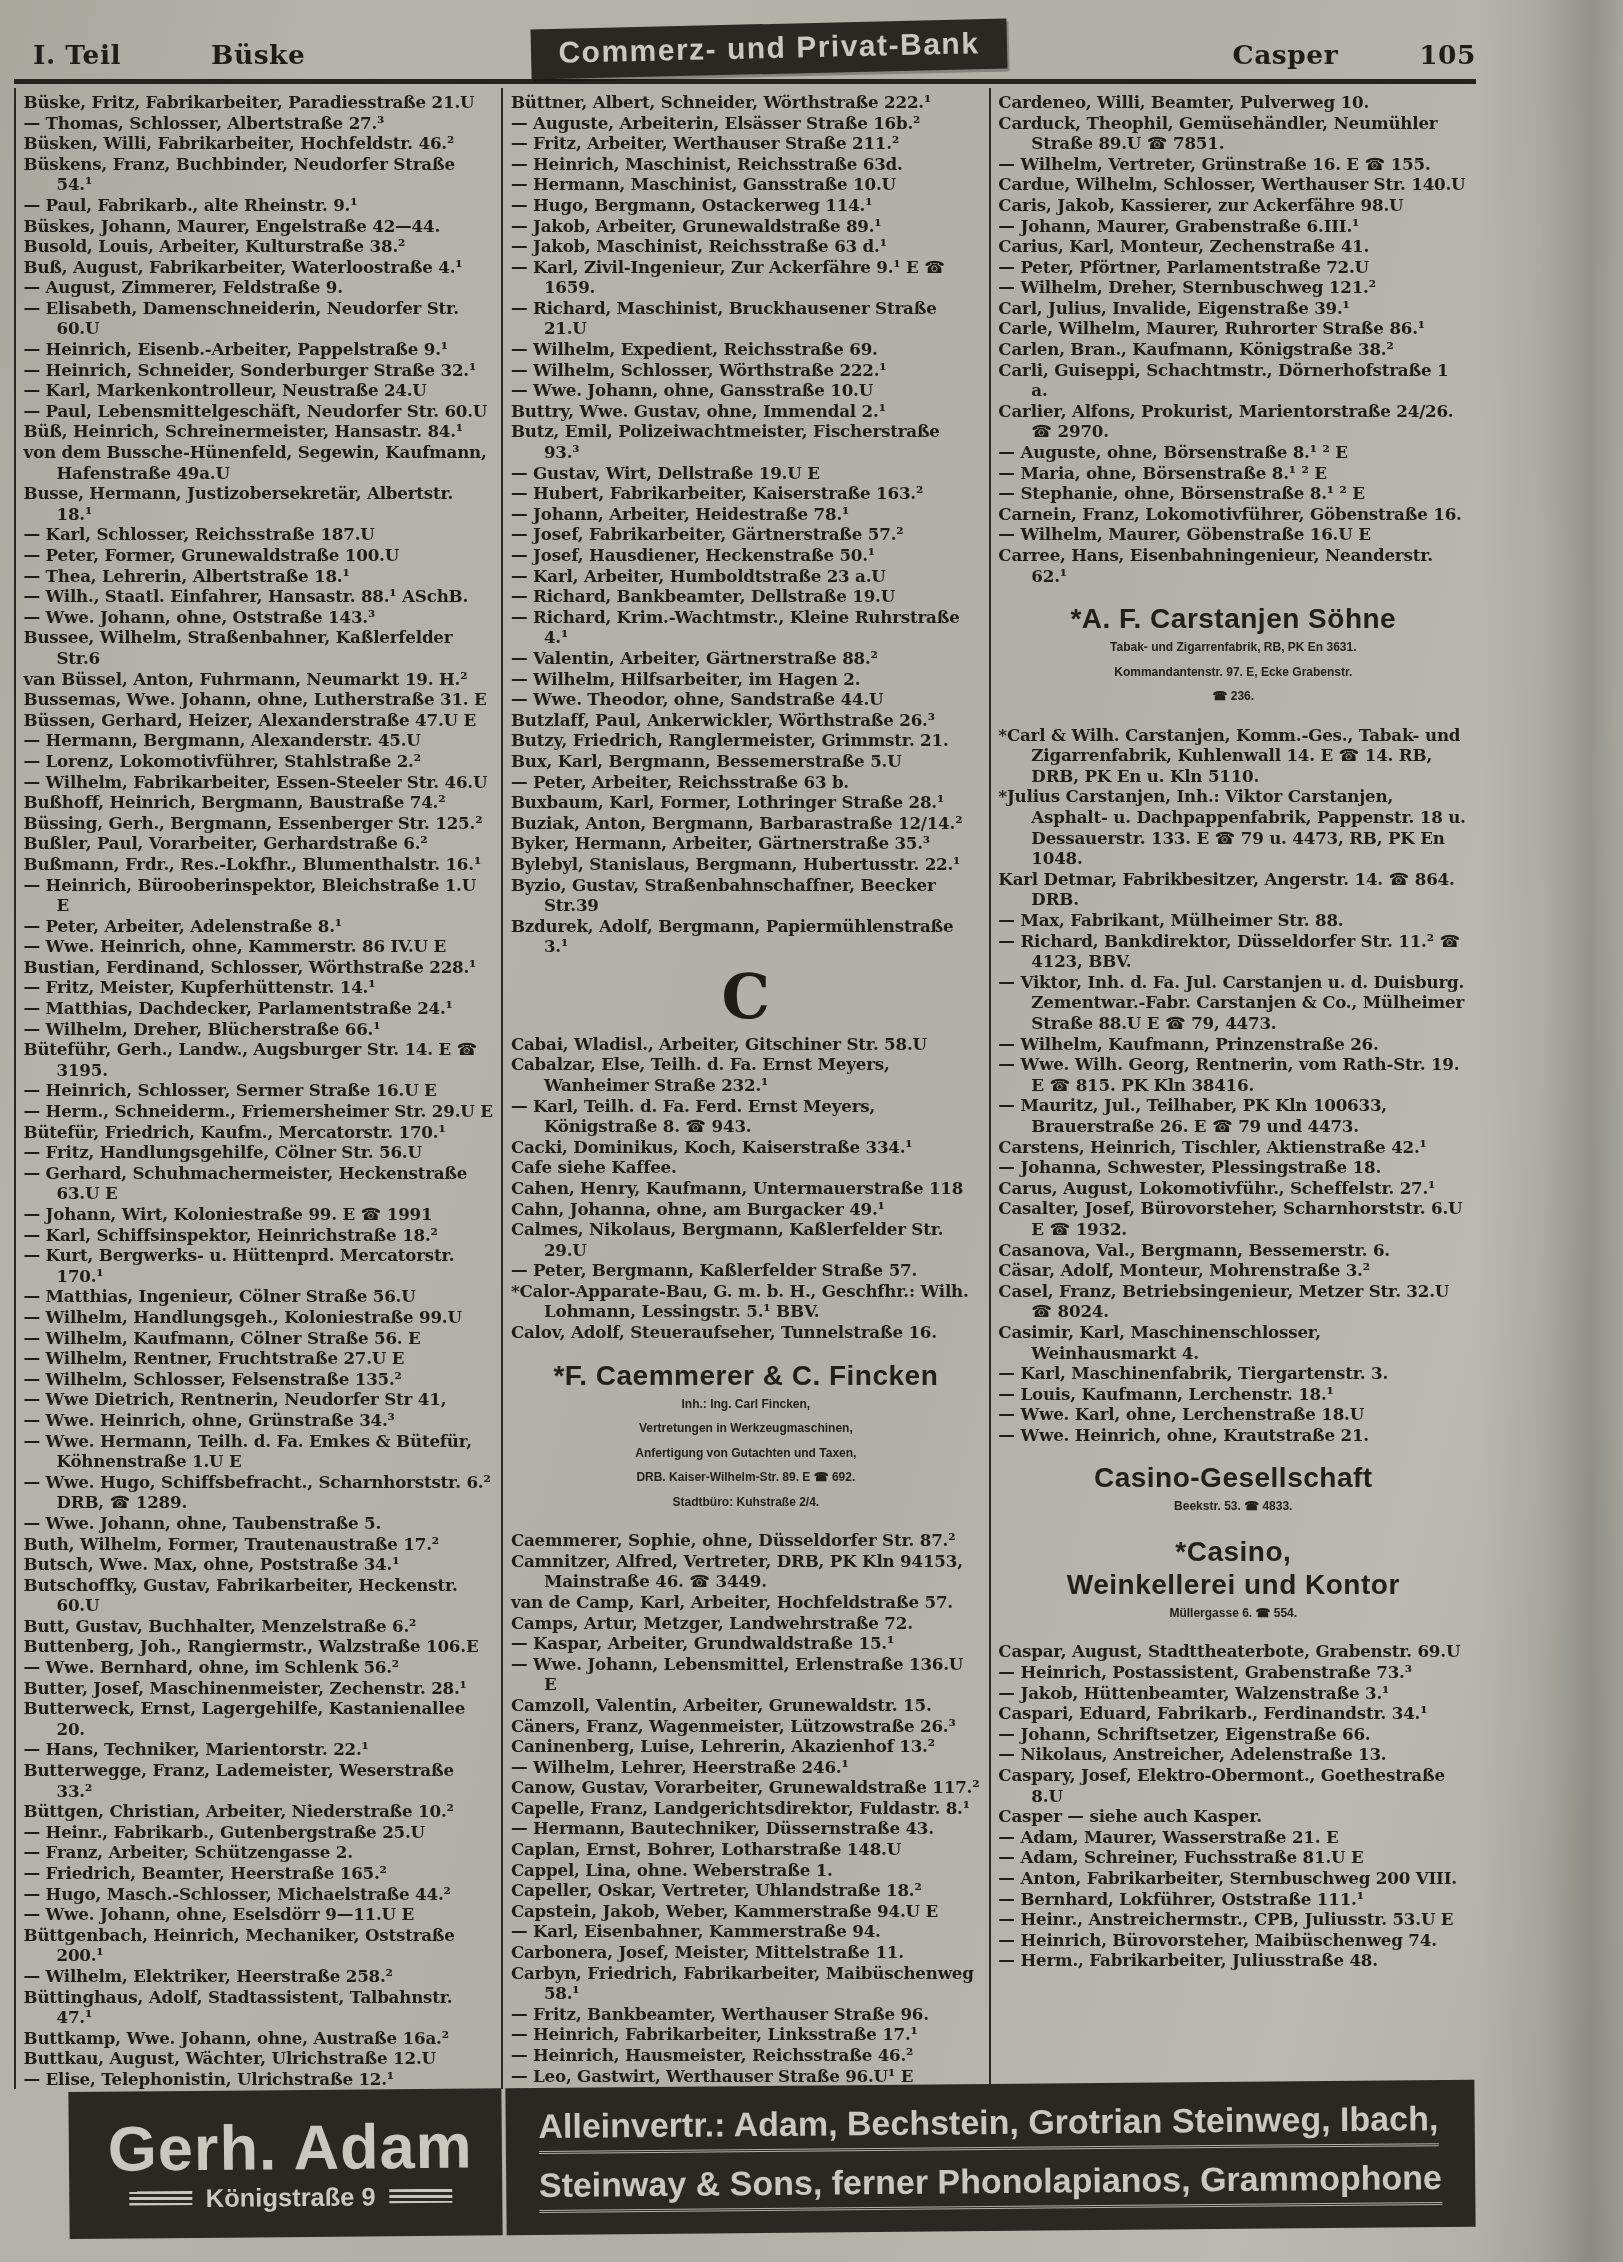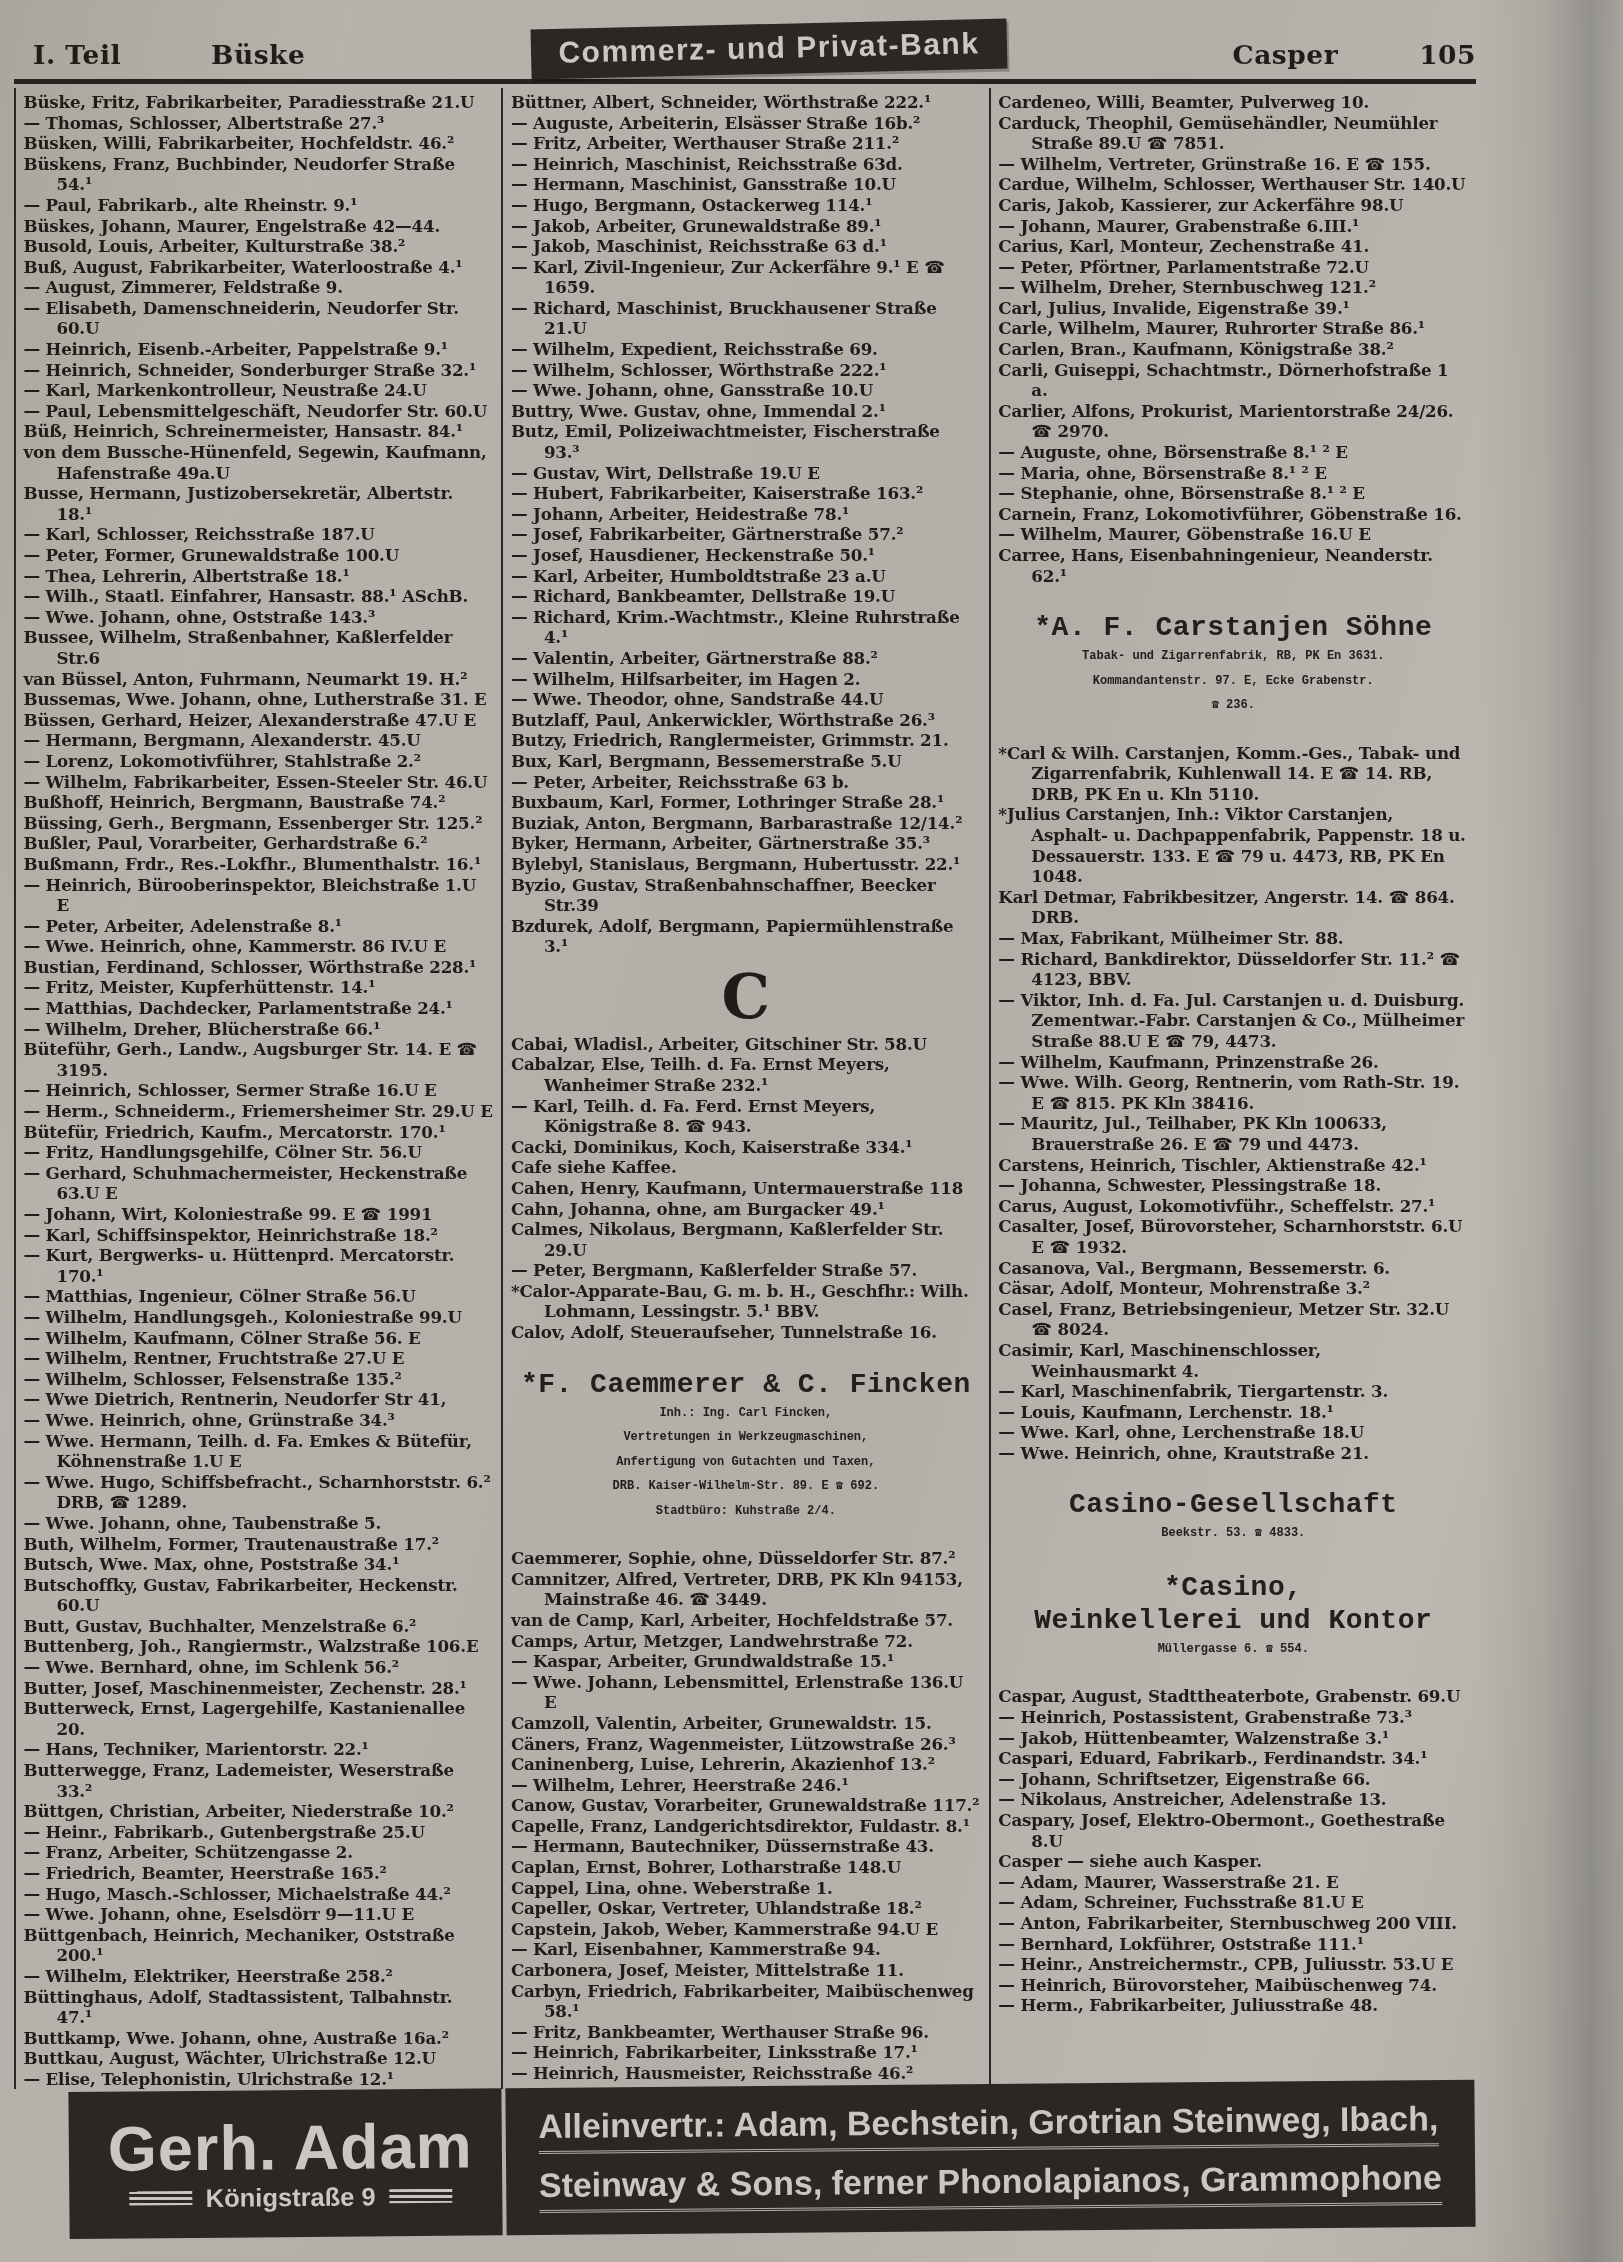--- a/index.html
+++ b/index.html
@@ -28,21 +28,21 @@
     margin:3.9px 147px 0 13.7px;height:2001px;overflow:hidden;
     border-left:2px solid #2b2823;
   }
   .col{flex:1;padding:3.9px 7.8px 0 7.8px;overflow:hidden;}
   .col + .col{border-left:2px solid #2b2823;}
   .entry{
     font-size:16.7px;line-height:20.6px;font-weight:bold;letter-spacing:-0.2px;
     padding-left:33px;text-indent:-33px;
   }
   .letter{font-size:61px;line-height:71px;font-weight:bold;text-align:center;margin:3.9px 0 2px;}
-  .ad{margin:25px 2px;text-align:center;font-family:Liberation Mono, monospace;font-weight:bold;color:#23201b;}
+  .ad{margin:16px 2px;text-align:center;font-family:Liberation Sans, sans-serif;font-weight:bold;color:#23201b;}
   .ad .t1{font-size:28px;line-height:33px;letter-spacing:0.5px;}
   .ad .t2{font-size:12px;line-height:24.5px;}
   .footer{
     position:absolute;left:69px;right:157px;bottom:29px;height:147px;
     display:flex;gap:0;transform:rotate(-0.5deg);
   }
   .footer-left{
     background:var(--banner-bg,#2b2823);color:var(--banner-fg,#c8c5be);
     padding:5.9px 29px 7.8px 39px;display:flex;flex-direction:column;justify-content:center;
     font-family:"Liberation Sans",sans-serif;font-weight:bold;

